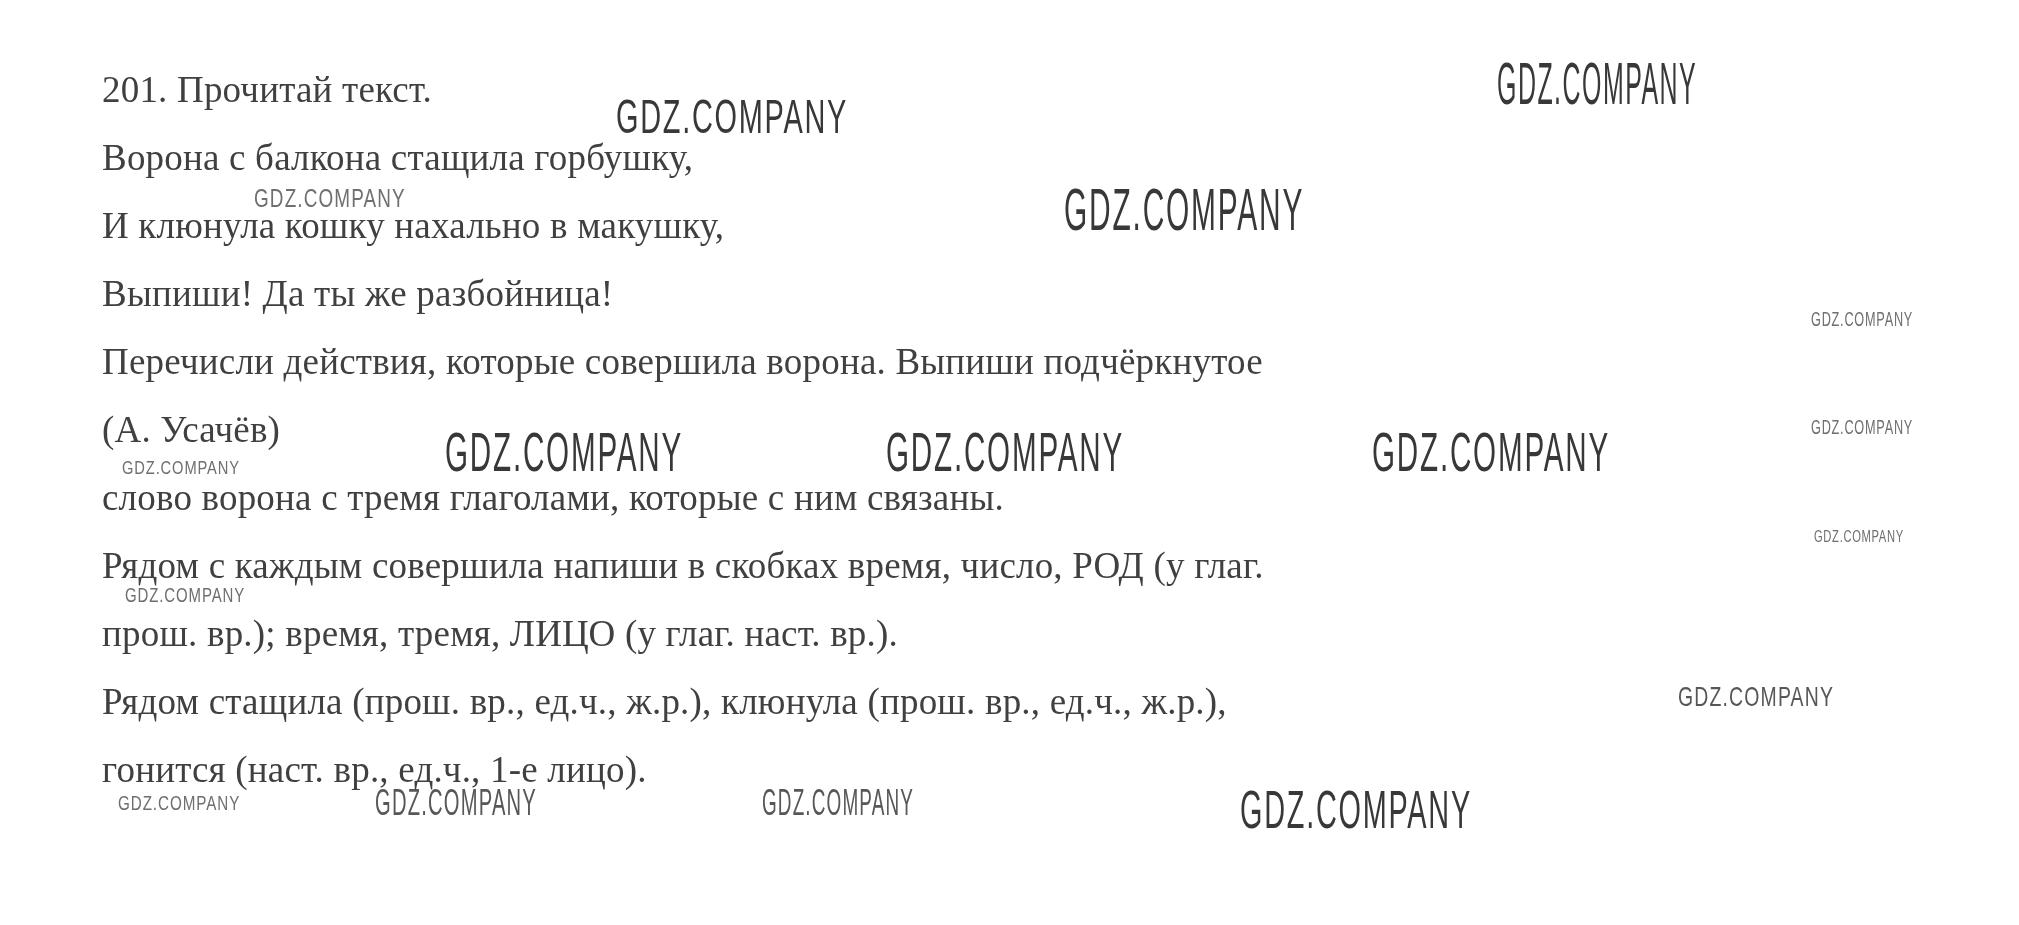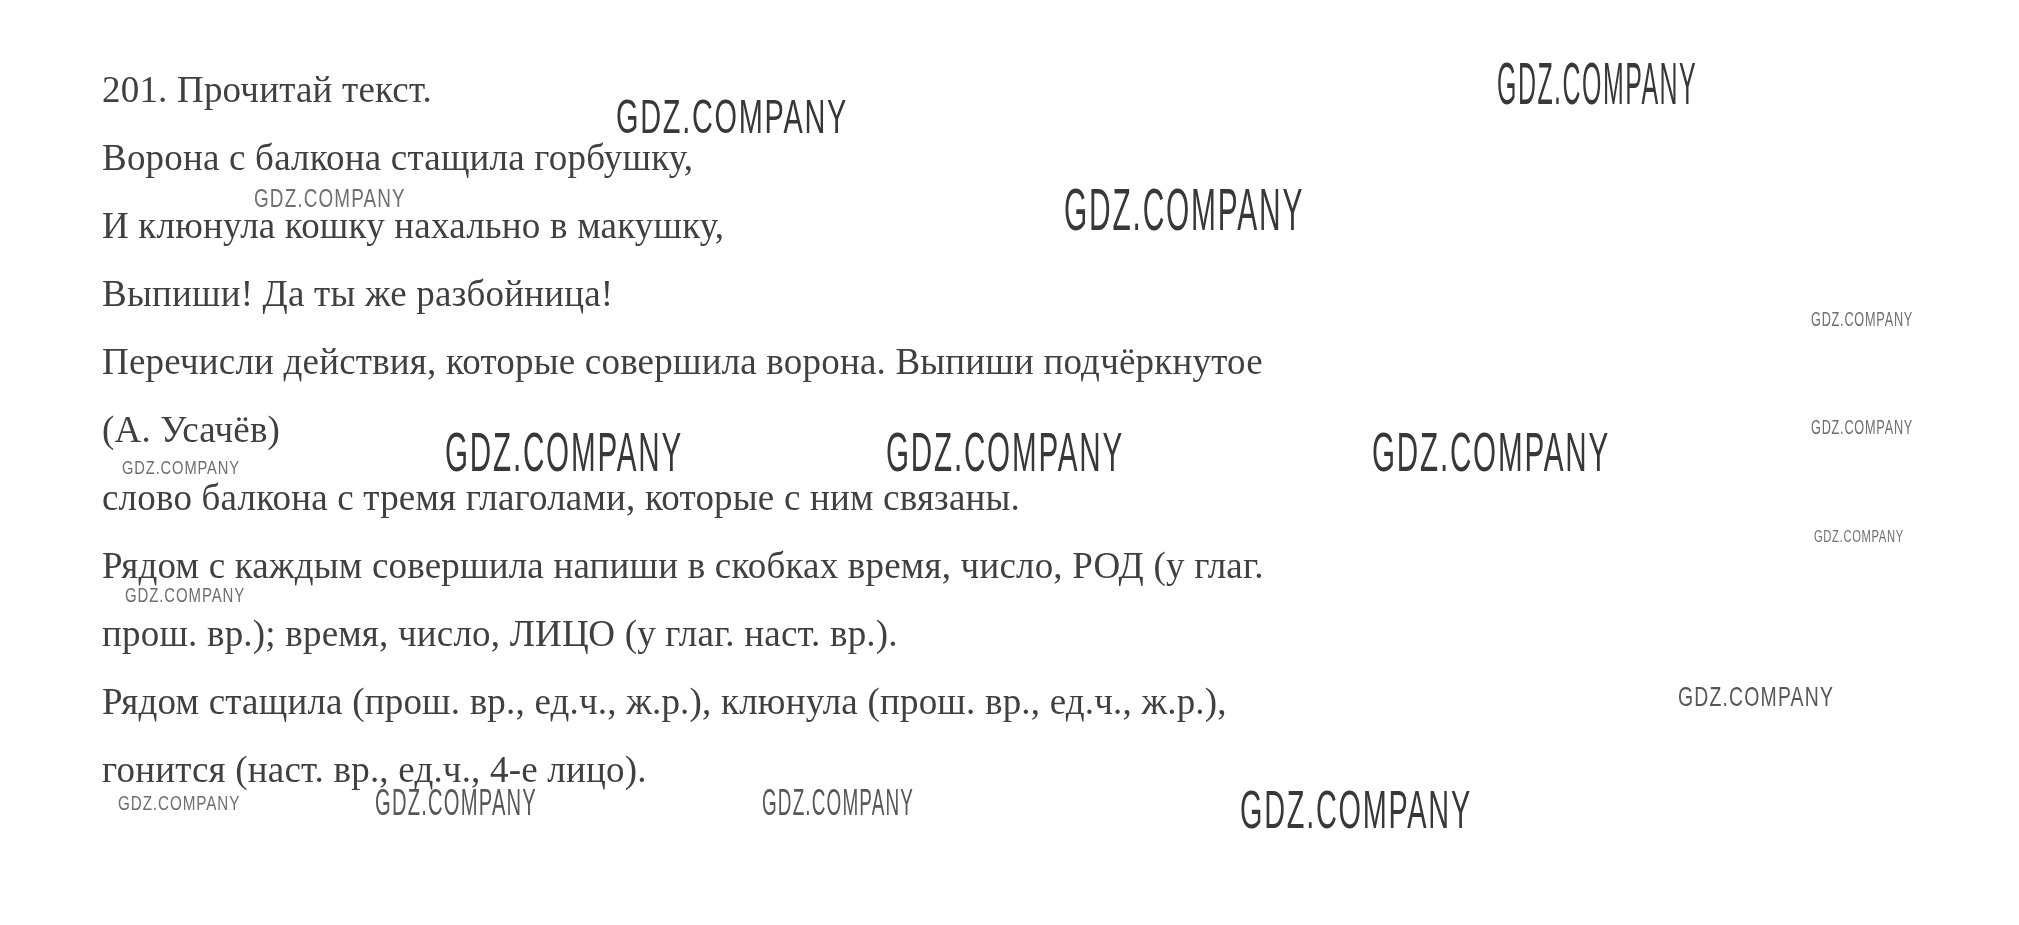--- a/index.html
+++ b/index.html
@@ -50,25 +50,25 @@
 </head>
 <body style="background: rgb(255, 255, 255);">
 
 <div class="doc">
   <div class="line">201. Прочитай текст.</div>
   <div class="line">Ворона с балкона стащила горбушку,</div>
   <div class="line">И клюнула кошку нахально в макушку,</div>
   <div class="line">Выпиши! Да ты же разбойница!</div>
   <div class="line">Перечисли действия, которые совершила ворона. Выпиши подчёркнутое</div>
   <div class="line">(А. Усачёв)</div>
-  <div class="line">слово балкона с тремя глаголами, которые с ним связаны.</div>
+  <div class="line">слово ворона с тремя глаголами, которые с ним связаны.</div>
   <div class="line">Рядом с каждым совершила напиши в скобках время, число, РОД (у глаг.</div>
-  <div class="line">прош. вр.); время, число, ЛИЦО (у глаг. наст. вр.).</div>
+  <div class="line">прош. вр.); время, тремя, ЛИЦО (у глаг. наст. вр.).</div>
   <div class="line">Рядом стащила (прош. вр., ед.ч., ж.р.), клюнула (прош. вр., ед.ч., ж.р.),</div>
-  <div class="line">гонится (наст. вр., ед.ч., 4-е лицо).</div>
+  <div class="line">гонится (наст. вр., ед.ч., 1-е лицо).</div>
 </div>
 
 <div class="wm-layer">
     <span class="wm" style="font-size: 47.2222px; left: 616px; top: 93.0278px; color: rgb(56, 56, 56); transform: scaleX(0.6121);">GDZ.COMPANY</span>
     <span class="wm" style="font-size: 58.3333px; left: 1497px; top: 54.9167px; color: rgb(56, 56, 56); transform: scaleX(0.4274);">GDZ.COMPANY</span>
     <span class="wm" style="font-size: 26.3889px; left: 254px; top: 184.986px; color: rgb(111, 111, 111); transform: scaleX(0.717);">GDZ.COMPANY</span>
     <span class="wm" style="font-size: 58.3333px; left: 1064px; top: 180.917px; color: rgb(56, 56, 56); transform: scaleX(0.5128);">GDZ.COMPANY</span>
     <span class="wm" style="font-size: 19.4444px; left: 1811px; top: 310.306px; color: rgb(111, 111, 111); transform: scaleX(0.6538);">GDZ.COMPANY</span>
     <span class="wm" style="font-size: 19.4444px; left: 1811px; top: 418.306px; color: rgb(111, 111, 111); transform: scaleX(0.6538);">GDZ.COMPANY</span>
     <span class="wm" style="font-size: 18.0556px; left: 122px; top: 458.569px; color: rgb(111, 111, 111); transform: scaleX(0.8138);">GDZ.COMPANY</span>

